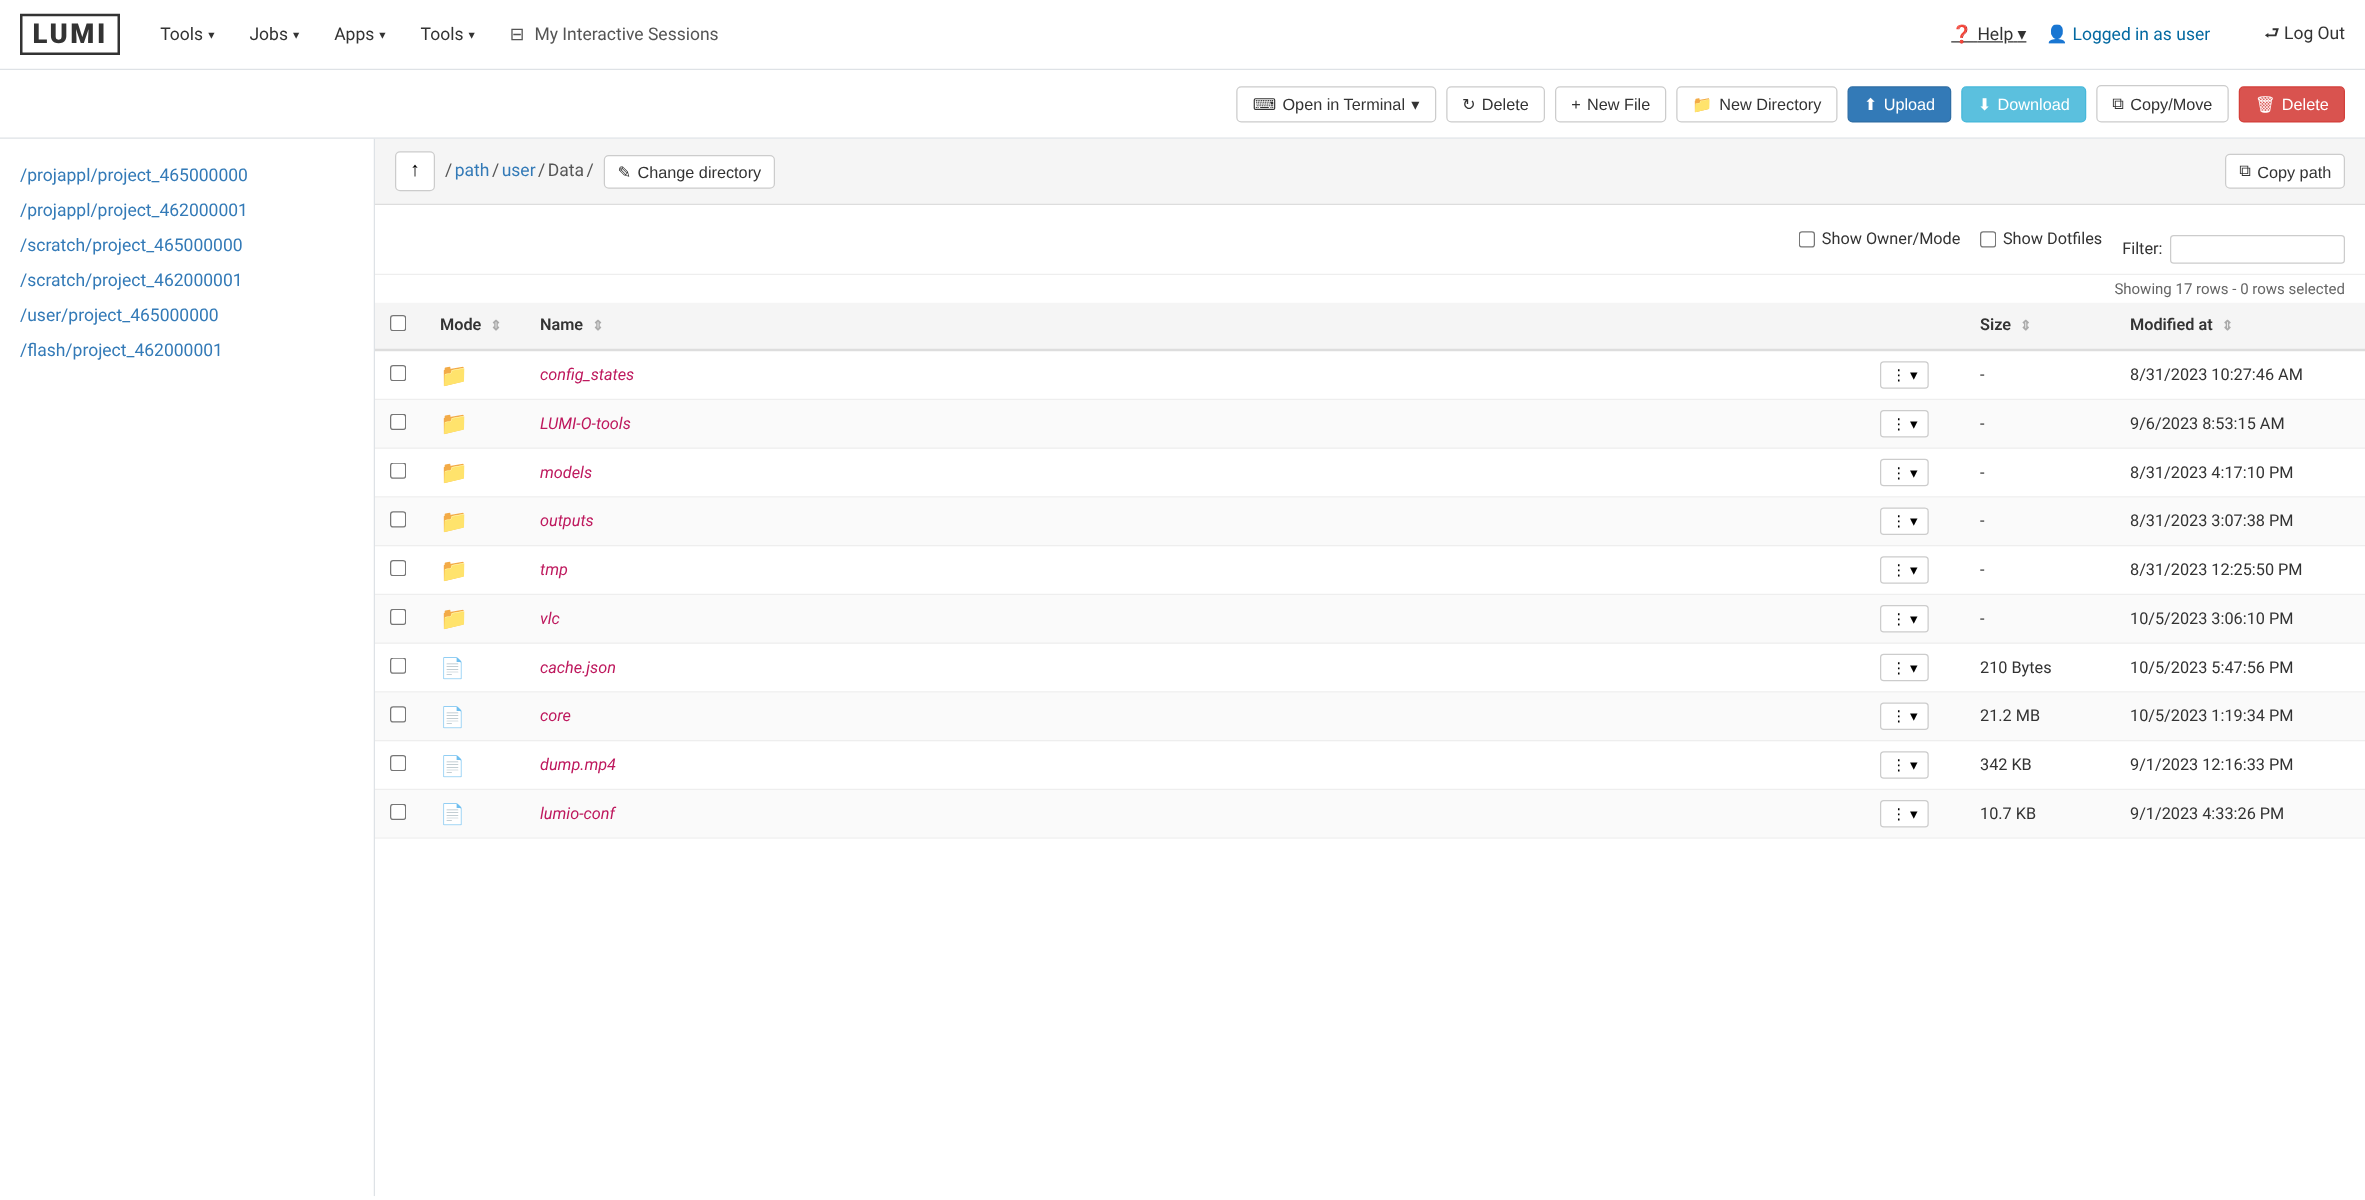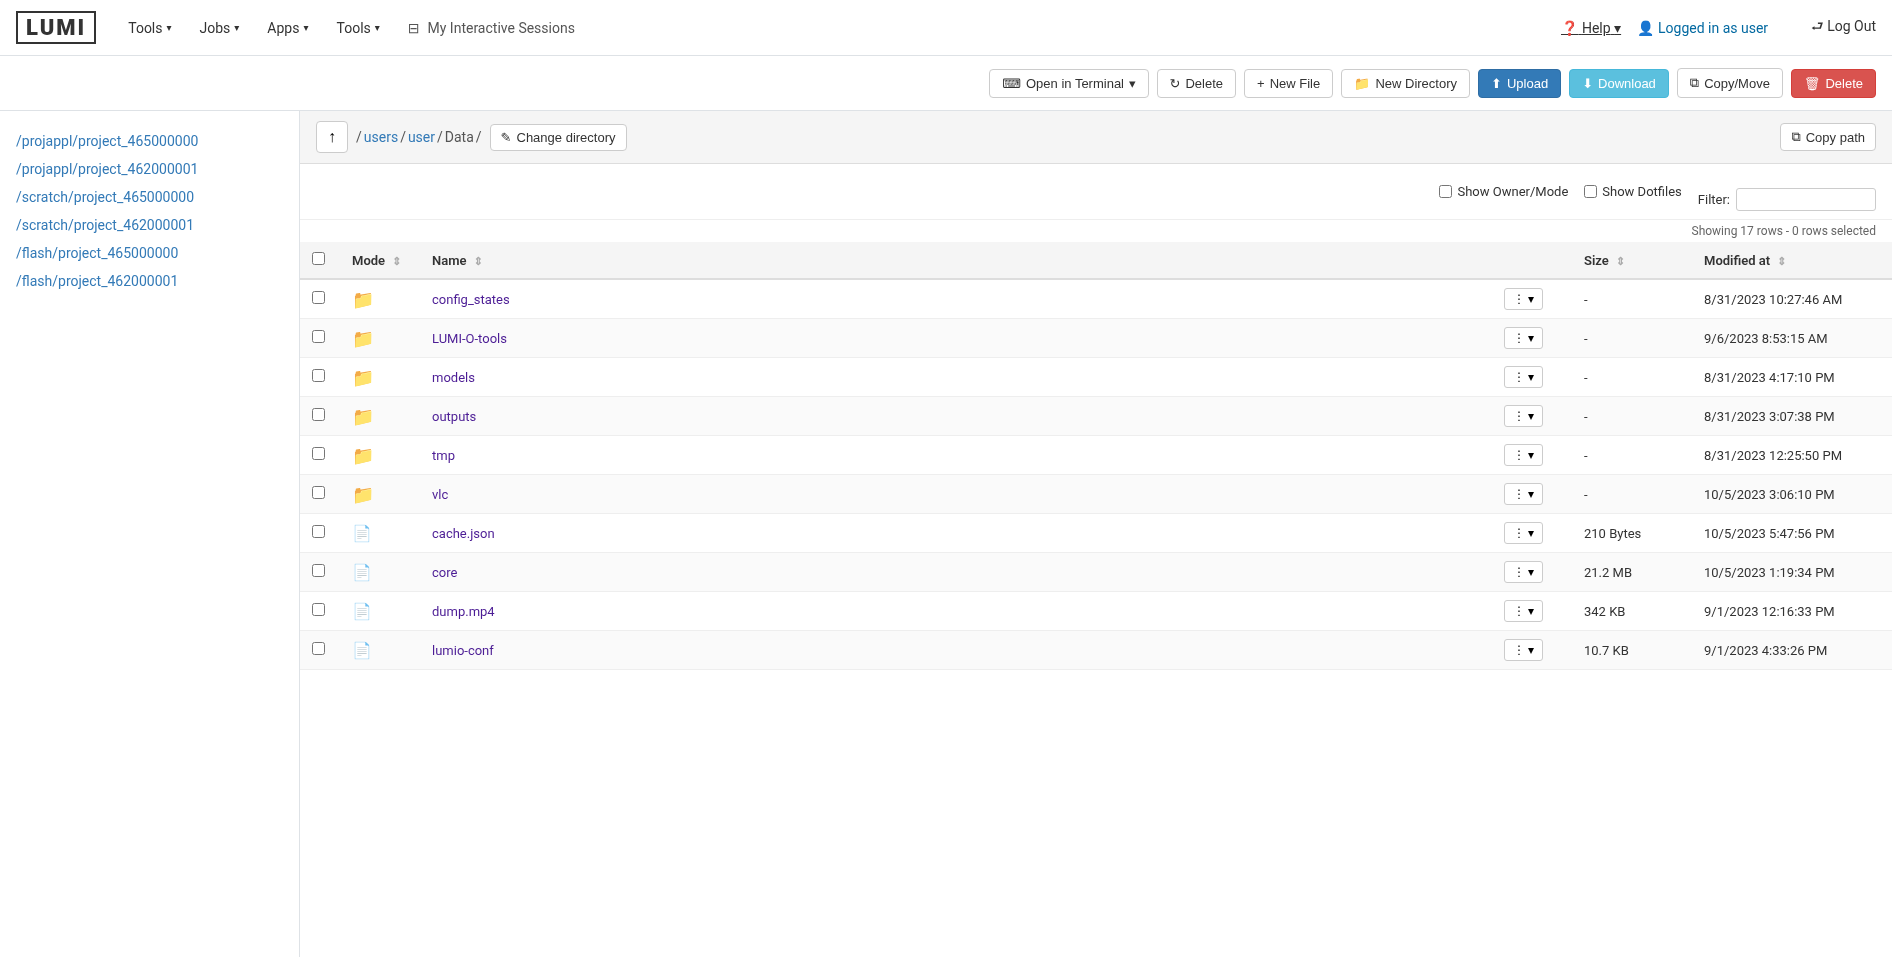--- a/index.html
+++ b/index.html
@@ -104,21 +104,21 @@
     .file-table { width: 100%; border-collapse: collapse; font-size: 13px; }
     .file-table thead tr { background: #f5f5f5; border-bottom: 2px solid #ddd; }
     .file-table th {
       padding: 10px 12px; text-align: left; font-weight: 600; color: #333;
       cursor: pointer; white-space: nowrap; border-bottom: 1px solid #ddd;
     }
     .file-table th .sort-icon { color: #aaa; margin-left: 4px; font-size: 11px; }
     .file-table td { padding: 8px 12px; border-bottom: 1px solid #eee; vertical-align: middle; }
     .file-table tbody tr:nth-child(even) { background: #fafafa; }
 
-    .file-name-link { color: #4c1d95; cursor: pointer; text-decoration: none; }
+    .file-name-link { color: #be185d; cursor: pointer; text-decoration: none; font-style: italic; }
 
     .folder-icon { color: #f0ad4e; font-size: 18px; }
     .file-icon { color: #aaa; font-size: 16px; }
 
     .action-btn {
       display: inline-flex; align-items: center; gap: 3px;
       padding: 3px 8px; border: 1px solid #ccc; background: #fff;
       border-radius: 3px; cursor: pointer; font-size: 12px;
     }
 
@@ -208,34 +208,34 @@
   </button>
 </div>
 
 <div class="main-layout">
 
   <div class="sidebar">
     <a class="sidebar-link">/projappl/project_465000000</a>
     <a class="sidebar-link">/projappl/project_462000001</a>
     <a class="sidebar-link">/scratch/project_465000000</a>
     <a class="sidebar-link">/scratch/project_462000001</a>
-    <a class="sidebar-link">/flash/project_465000000</a>
+    <a class="sidebar-link">/user/project_465000000</a>
     <a class="sidebar-link">/flash/project_462000001</a>
   </div>
 
   <div class="content">
 
     <div class="path-bar">
       <div class="path-left">
         <button class="path-up-btn">
           <span>↑</span>
         </button>
         <div class="path-segments">
           <span>/</span>
-          <a class="path-segment-link">users</a>
+          <a class="path-segment-link">path</a>
           <span>/</span>
           <a class="path-segment-link">user</a>
           <span>/</span>
           <span>Data</span>
           <span>/</span>
         </div>
         <button class="change-dir-btn">
           <span>✎</span>
           <span>Change directory</span>
         </button>

